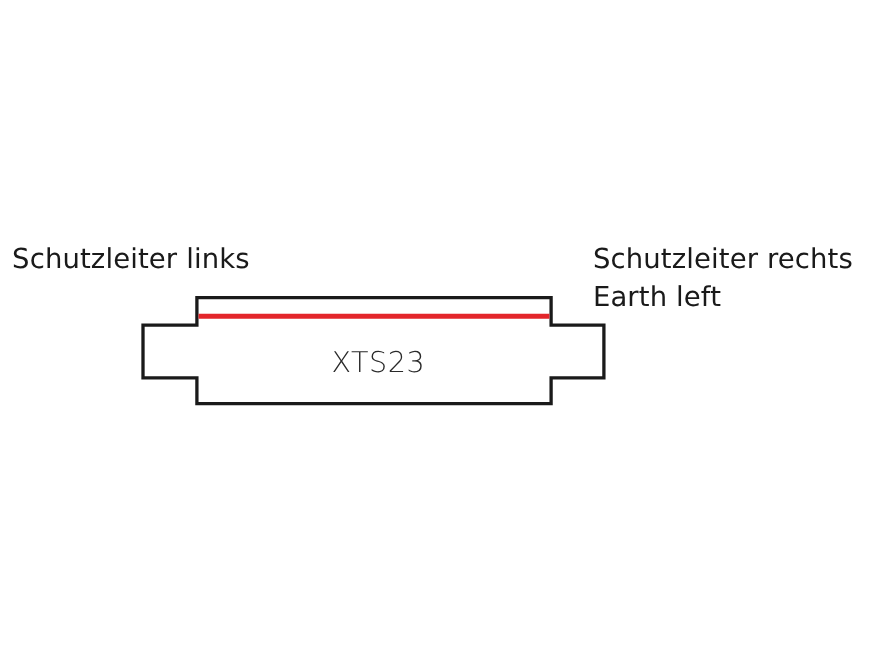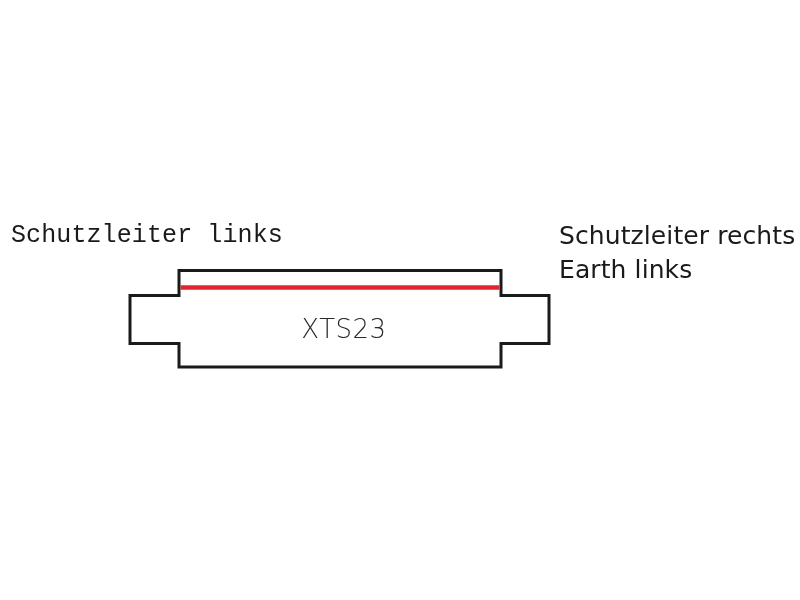--- a/index.html
+++ b/index.html
@@ -17,22 +17,22 @@
     }
     .label {
       position: absolute;
       font-size: 25px;
       line-height: 34px;
       letter-spacing: 0.1px;
       white-space: nowrap;
       font-weight: 400;
     }
     .label .line { display: block; }
-    #label-left { left: 11px; top: 219px; font-family: Liberation Mono, monospace; }
-    #label-right { left: 559px; top: 219px; }
+    #label-left { left: 11px; top: 219px; }
+    #label-right { left: 539px; top: 219px; }
     svg#diagram {
       position: absolute;
       left: 0; top: 0;
       width: 800px; height: 600px;
     }
     .part-name {
       font-family: "DejaVu Sans", "Liberation Sans", sans-serif;
       font-size: 26px;
       font-weight: 200;
       fill: #2a2a2a;
@@ -41,21 +41,21 @@
   </style>
 </head>
 <body>
 
 <div class="label" id="label-left">
   <span class="line">Schutzleiter links</span>
 </div>
 
 <div class="label" id="label-right">
   <span class="line">Schutzleiter rechts</span>
-  <span class="line">Earth links</span>
+  <span class="line">Earth left</span>
 </div>
 
 <svg id="diagram" viewBox="0 0 800 600" xmlns="http://www.w3.org/2000/svg">
 
   <path d="M179,270.5 L501,270.5 L501,295.5 L549,295.5 L549,343.5 L501,343.5 L501,367 L179,367 L179,343.5 L130,343.5 L130,295.5 L179,295.5 Z" fill="none" stroke="#1a1a1a" stroke-width="3" stroke-linejoin="miter"></path>
 
   <line x1="180.5" y1="287.5" x2="499.5" y2="287.5" stroke="#e3262b" stroke-width="4.5"></line>
 
   <text class="part-name" x="344" y="338" text-anchor="middle">XTS23</text>
 </svg>

